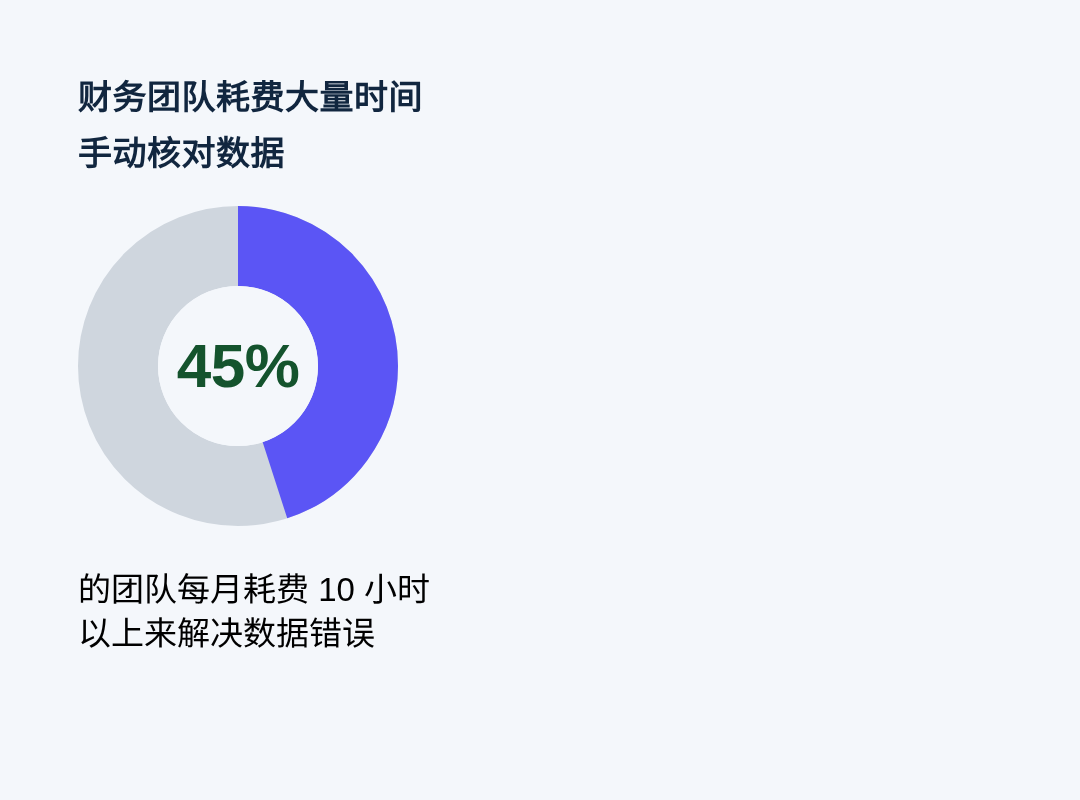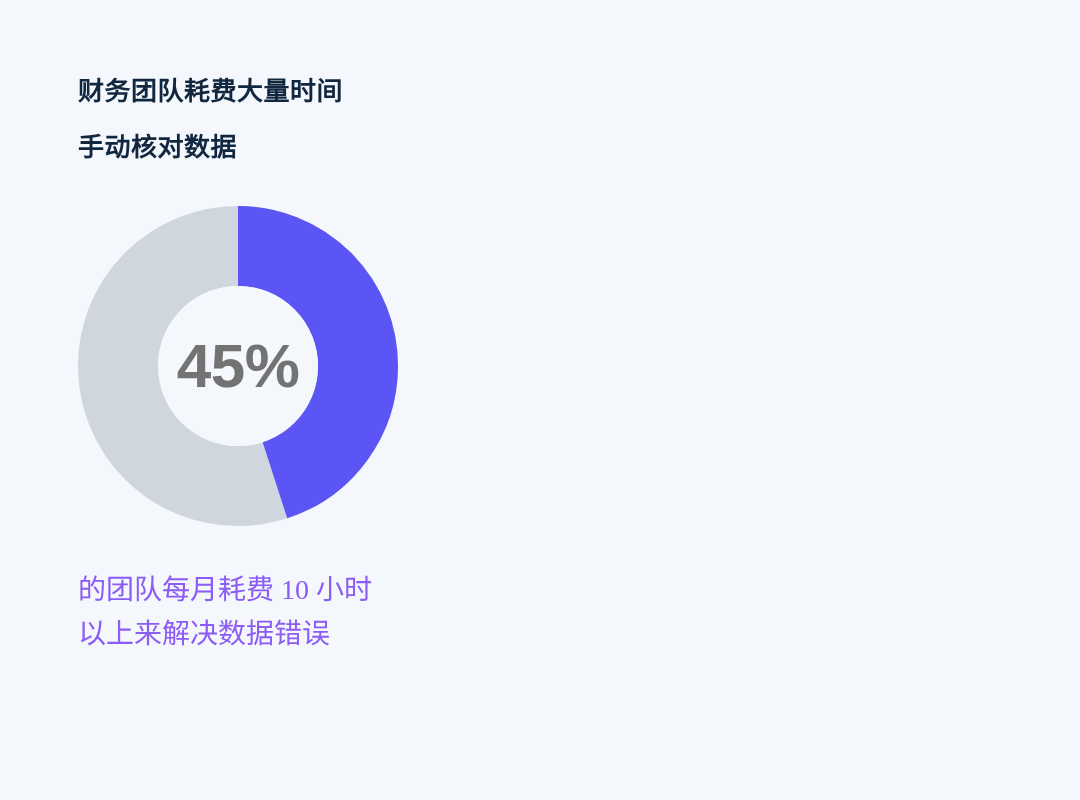--- a/index.html
+++ b/index.html
@@ -23,21 +23,21 @@
     box-sizing: border-box;
   }
 
   
   .headline {
     position: absolute;
     left: 78px;
     top: 46px;
     width: 820px;
     color: #11263f;
-    font-size: 26px;
+    font-size: 34px;
     font-weight: 700;
     line-height: 56px;
     letter-spacing: 0.5px;
     white-space: pre-line;
   }
 
   
   .stats-row {
     position: absolute;
     left: 0;
@@ -74,36 +74,35 @@
     top: 0;
     width: 320px;
     height: 320px;
     display: flex;
     align-items: center;
     justify-content: center;
     pointer-events: none;
   }
 
   .donut-value {
-    color: #737373;
+    color: #14532d;
     font-size: 62px;
     font-weight: 700;
     line-height: 62px;
     letter-spacing: -0.5px;
   }
 
   .stat-caption {
     margin-top: 42px;
-    color: #8b5cf6;
-    font-size: 28px;
+    color: #000000;
+    font-size: 33px;
     line-height: 44px;
     font-weight: 400;
     max-width: 420px;
     white-space: pre-line;
-    font-family: Liberation Serif, serif;
   }
 </style>
 </head>
 <body>
 
 <div class="infographic">
 
   <h1 class="headline">财务团队耗费大量时间
 手动核对数据</h1>
 

